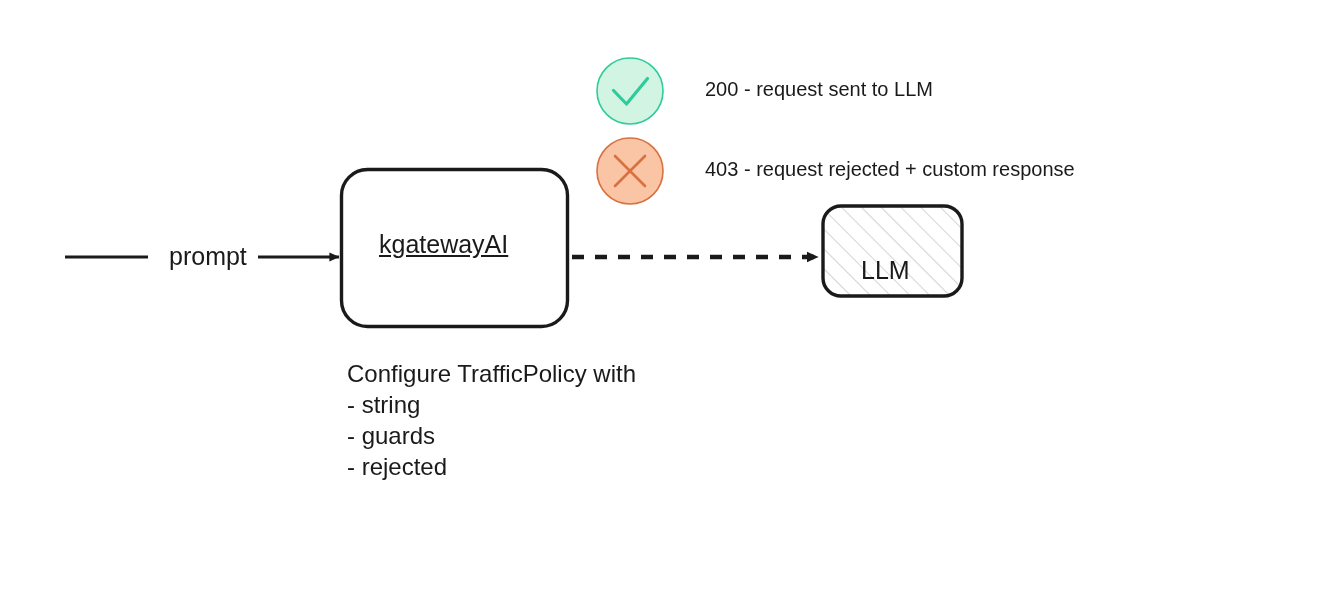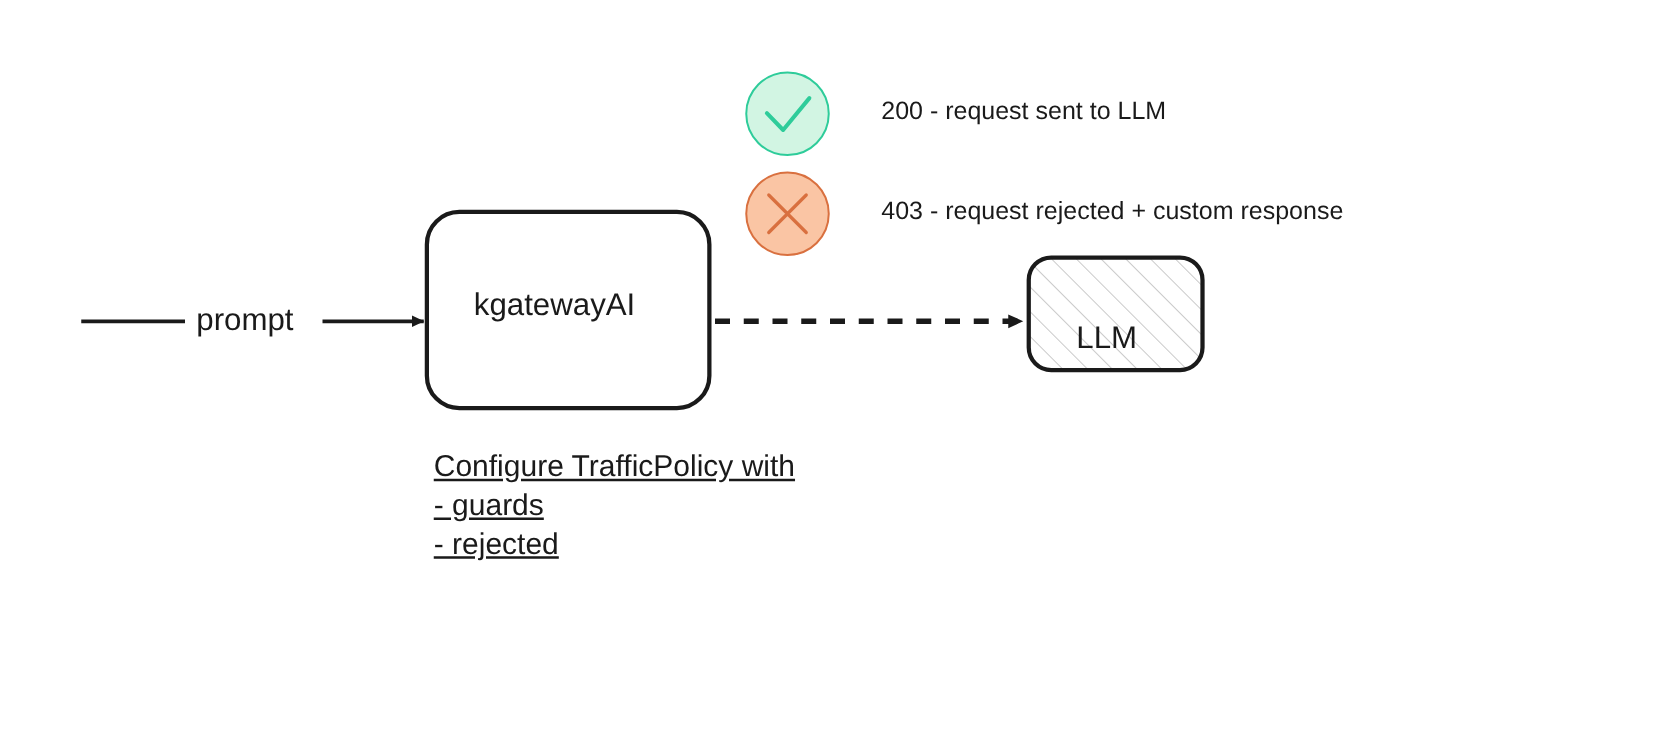--- a/index.html
+++ b/index.html
@@ -36,39 +36,39 @@
     white-space: nowrap;
     line-height: 1;
   }
 
   .edge-label {
     position: absolute;
     font-size: 25px;
     color: #1a1a1a;
     white-space: nowrap;
     line-height: 1;
+    margin-left: 12px;
   }
 
   .legend-label {
     position: absolute;
     font-size: 20px;
     color: #1a1a1a;
     white-space: nowrap;
     line-height: 1;
   }
 
   #note {
     position: absolute;
     left: 347px;
     top: 358px;
     width: 420px;
     font-size: 24px;
     line-height: 31px;
     color: #1a1a1a;
-    text-decoration: underline;
   }
   #note div { white-space: nowrap; }
 </style>
 </head>
 <body>
 
 <div id="canvas">
 
   <svg id="art" viewBox="0 0 1326 594">
     <defs>
@@ -96,27 +96,28 @@
 
     <circle cx="630" cy="91" r="33" fill="#d2f5e3" stroke="#2ecc9a" stroke-width="1.6"></circle>
     <path d="M613.5 90.5 L626.5 104 L647.5 78.5" fill="none" stroke="#2ecc9a" stroke-width="3.2" stroke-linecap="round" stroke-linejoin="round"></path>
 
     <circle cx="630" cy="171" r="33" fill="#fac5a4" stroke="#d9703f" stroke-width="1.6"></circle>
     <path d="M615 156 L645 186 M645 156 L615 186" fill="none" stroke="#d9703f" stroke-width="2.6" stroke-linecap="round"></path>
   </svg>
 
   <div class="edge-label" style="left:157px; top:244px;">prompt</div>
 
-  <div class="node-label" style="left:379px; top:232px;">kgatewayAI</div>
+  <div class="node-label" style="left:379px; top:232px;text-decoration:underline;">kgatewayAI</div>
 
   <div class="node-label" style="left:861px; top:238px;margin-top:20px;">LLM</div>
 
   <div class="legend-label" style="left:705px; top:79px;">200 - request sent to LLM</div>
 
   <div class="legend-label" style="left:705px; top:159px;">403 - request rejected + custom response</div>
 
   <div id="note">
     <div>Configure TrafficPolicy with</div>
+    <div>- string</div>
     <div>- guards</div>
     <div>- rejected</div>
   </div>
 
 </div>
 
 </body></html>

